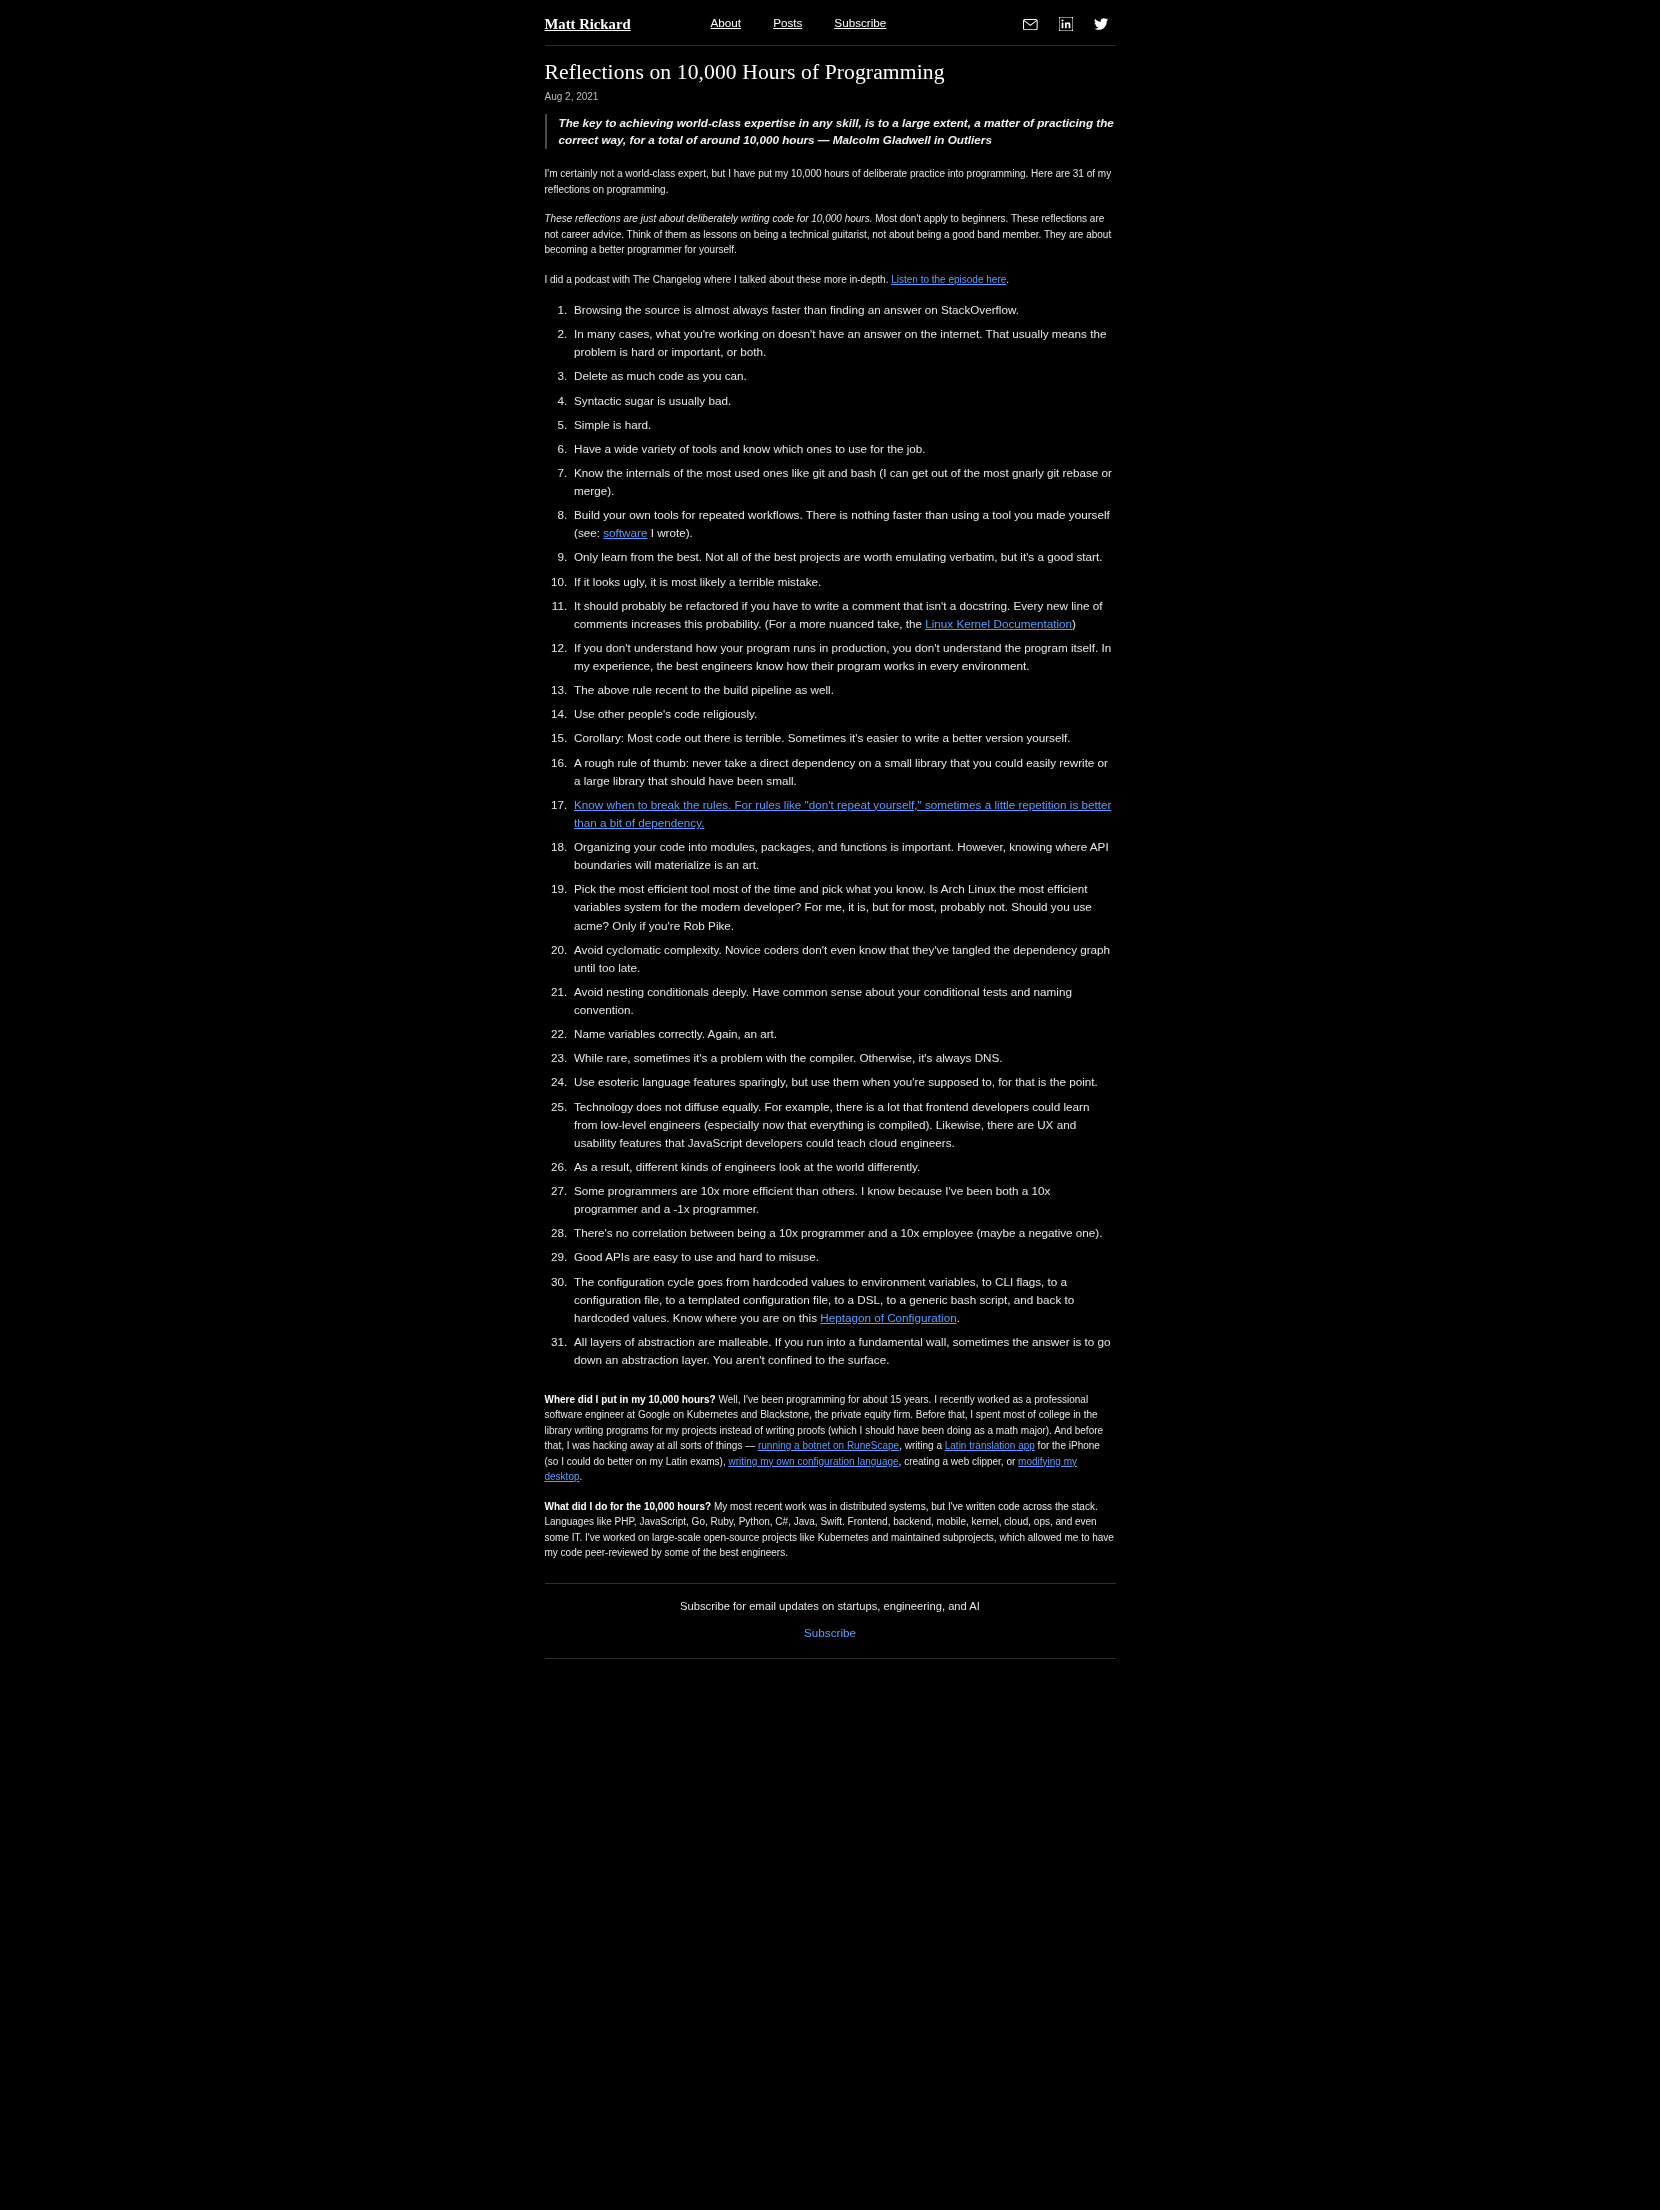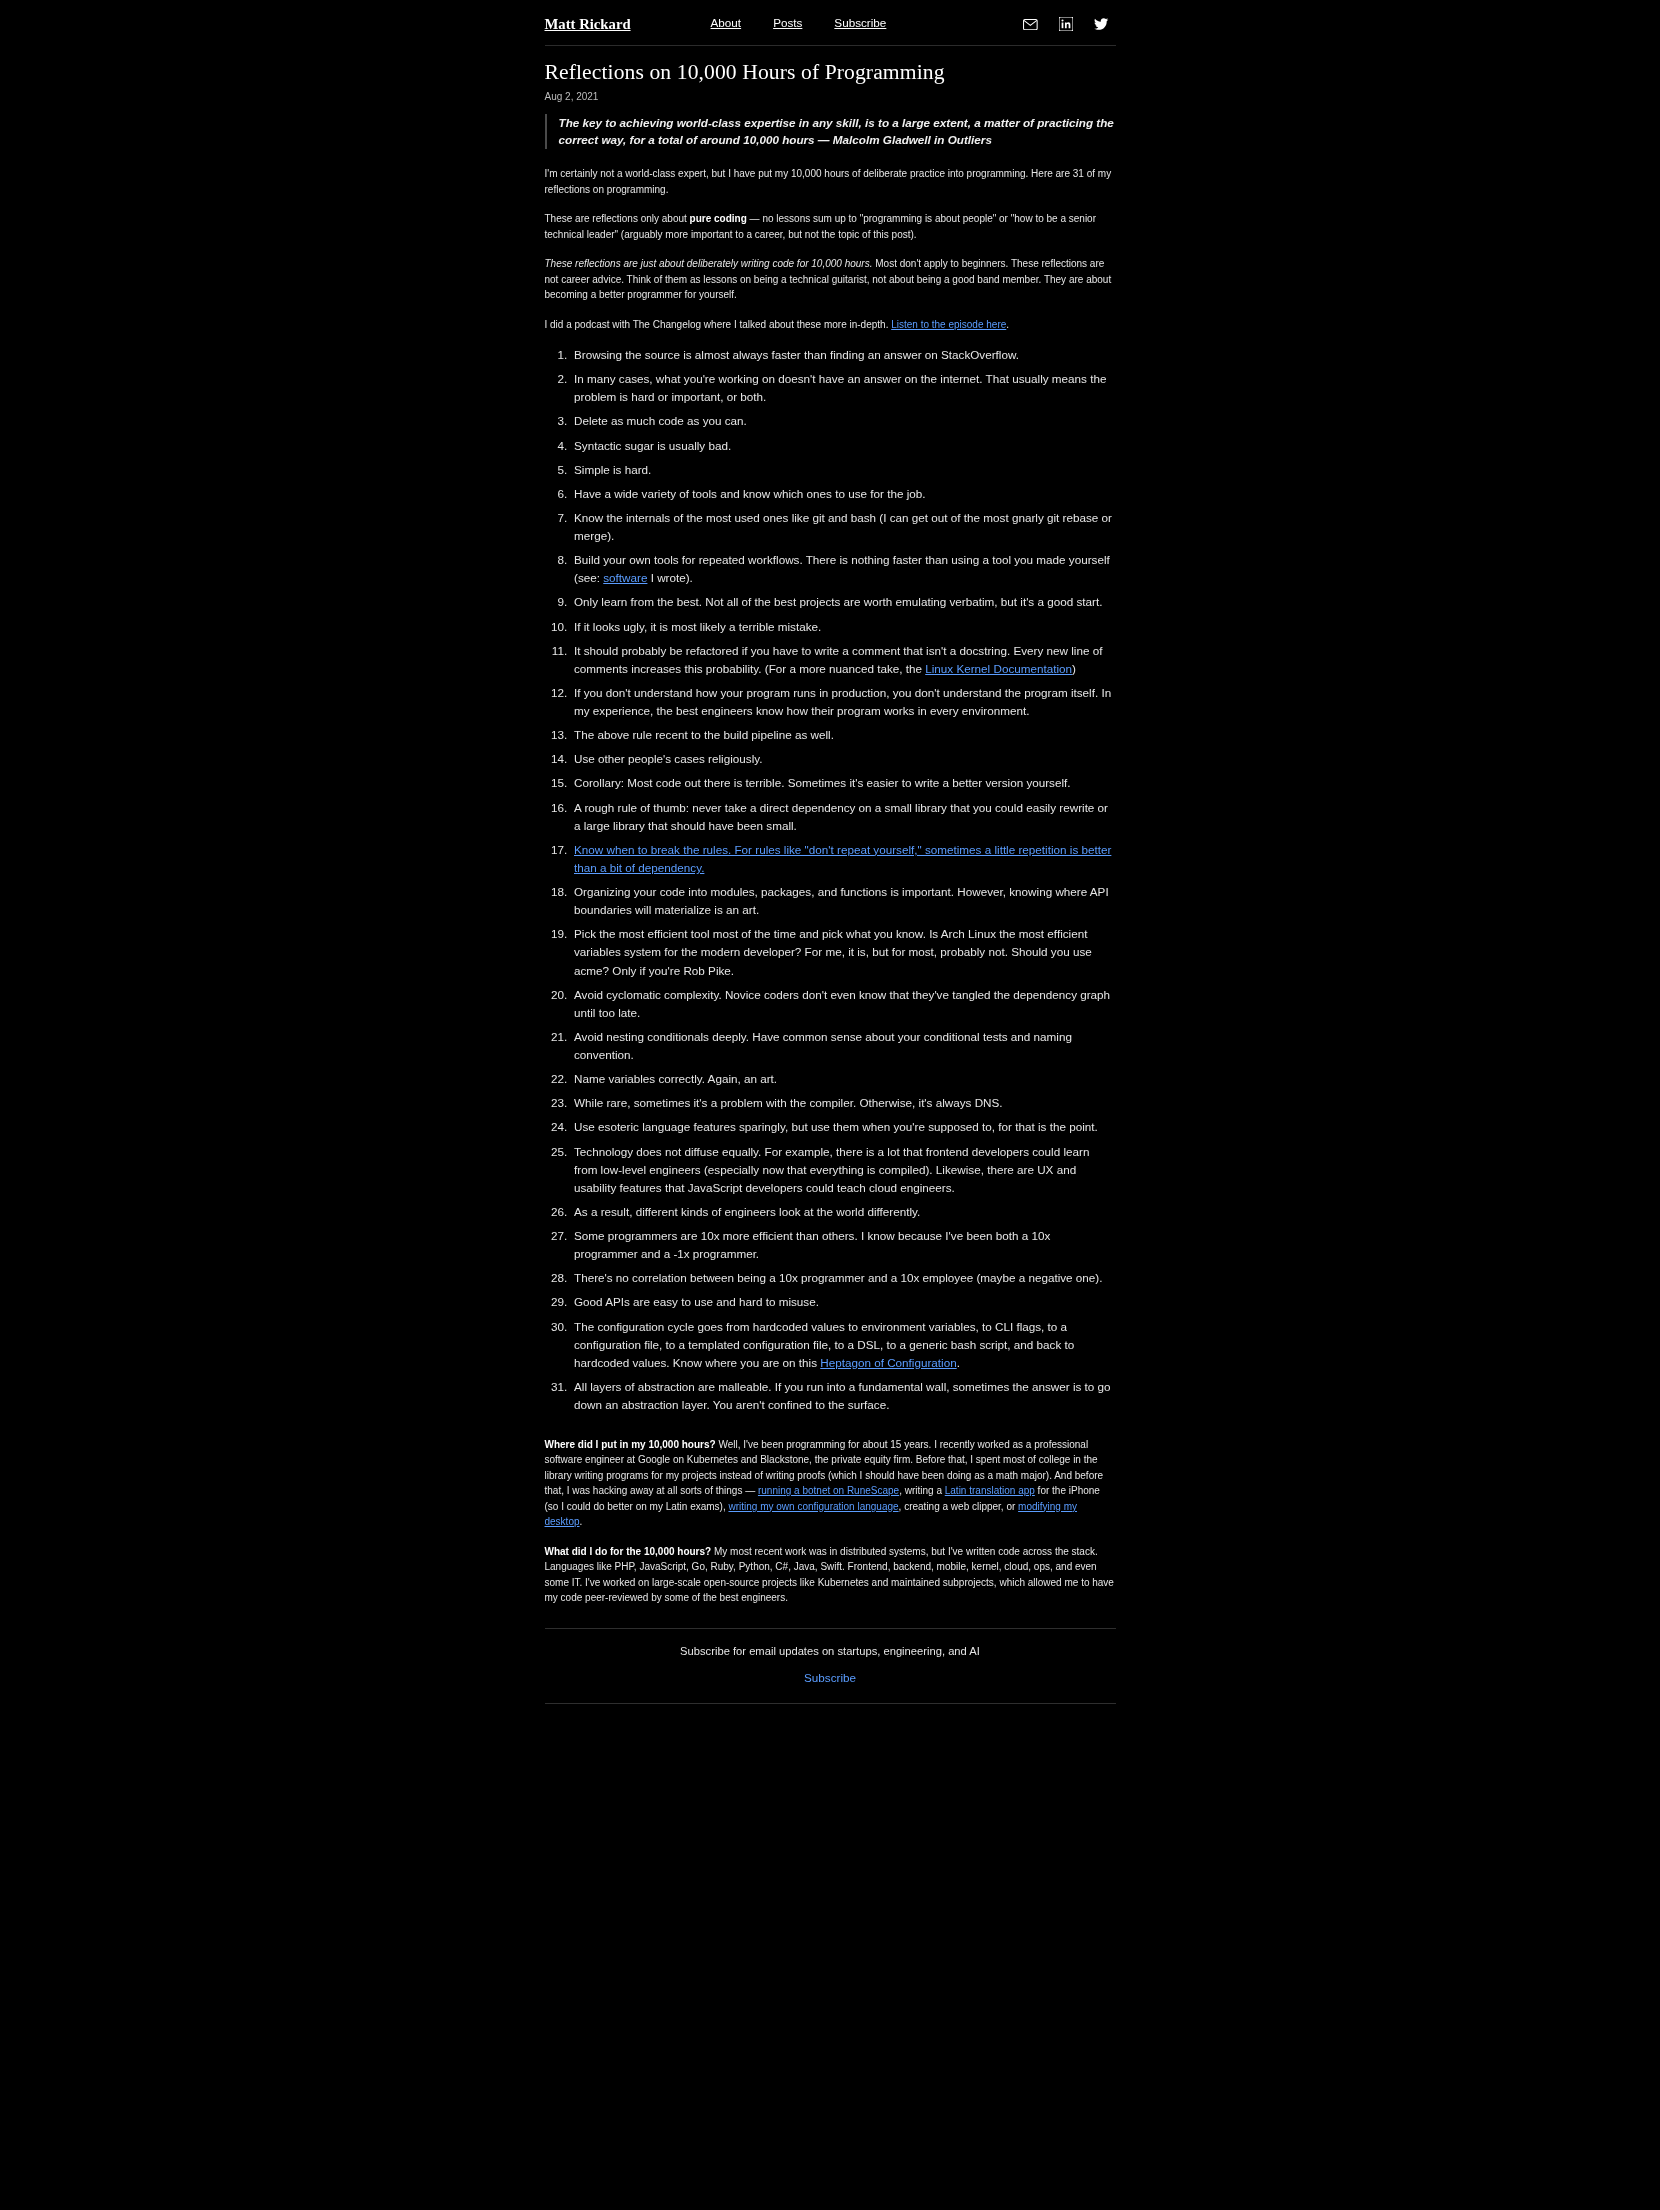--- a/index.html
+++ b/index.html
@@ -167,23 +167,20 @@
   </div>
 
   <div class="article">
     <h1 class="title">Reflections on 10,000 Hours of Programming</h1>
     <div class="date">Aug 2, 2021</div>
 
     <blockquote>The key to achieving world-class expertise in any skill, is to a large extent, a matter of practicing the correct way, for a total of around 10,000 hours — Malcolm Gladwell in Outliers</blockquote>
 
     <p>I'm certainly not a world-class expert, but I have put my 10,000 hours of deliberate practice into programming. Here are 31 of my reflections on programming.</p>
 
-    <p>
-      <span>These are reflections only about </span><span class="strong">pure coding</span><span> — no lessons sum up to "programming is about people" or "how to be a senior technical leader" (arguably more important to a career, but not the topic of this post).</span>
-    </p>
 
     <p>
       <em class="lead">These reflections are just about deliberately writing code for 10,000 hours.</em><span> Most don't apply to beginners. These reflections are not career advice. Think of them as lessons on being a technical guitarist, not about being a good band member. They are about becoming a better programmer for yourself.</span>
     </p>
 
     <p>
       <span>I did a podcast with The Changelog where I talked about these more in-depth. </span><a class="inline" href="#">Listen to the episode here</a><span>.</span>
     </p>
 
     <ol class="reflections">
@@ -197,21 +194,21 @@
       <li>
         <span>Build your own tools for repeated workflows. There is nothing faster than using a tool you made yourself (see: </span><a class="inline" href="#">software</a><span> I wrote).</span>
       </li>
       <li>Only learn from the best. Not all of the best projects are worth emulating verbatim, but it's a good start.</li>
       <li>If it looks ugly, it is most likely a terrible mistake.</li>
       <li>
         <span>It should probably be refactored if you have to write a comment that isn't a docstring. Every new line of comments increases this probability. (For a more nuanced take, the </span><a class="inline" href="#">Linux Kernel Documentation</a><span>)</span>
       </li>
       <li>If you don't understand how your program runs in production, you don't understand the program itself. In my experience, the best engineers know how their program works in every environment.</li>
       <li>The above rule recent to the build pipeline as well.</li>
-      <li>Use other people's cases religiously.</li>
+      <li>Use other people's code religiously.</li>
       <li>Corollary: Most code out there is terrible. Sometimes it's easier to write a better version yourself.</li>
       <li>A rough rule of thumb: never take a direct dependency on a small library that you could easily rewrite or a large library that should have been small.</li>
       <li class="all-link">
         <a class="inline" href="#">Know when to break the rules. For rules like "don't repeat yourself," sometimes a little repetition is better than a bit of dependency.</a>
       </li>
       <li>Organizing your code into modules, packages, and functions is important. However, knowing where API boundaries will materialize is an art.</li>
       <li>Pick the most efficient tool most of the time and pick what you know. Is Arch Linux the most efficient variables system for the modern developer? For me, it is, but for most, probably not. Should you use acme? Only if you're Rob Pike.</li>
       <li>Avoid cyclomatic complexity. Novice coders don't even know that they've tangled the dependency graph until too late.</li>
       <li>Avoid nesting conditionals deeply. Have common sense about your conditional tests and naming convention.</li>
       <li>Name variables correctly. Again, an art.</li>

